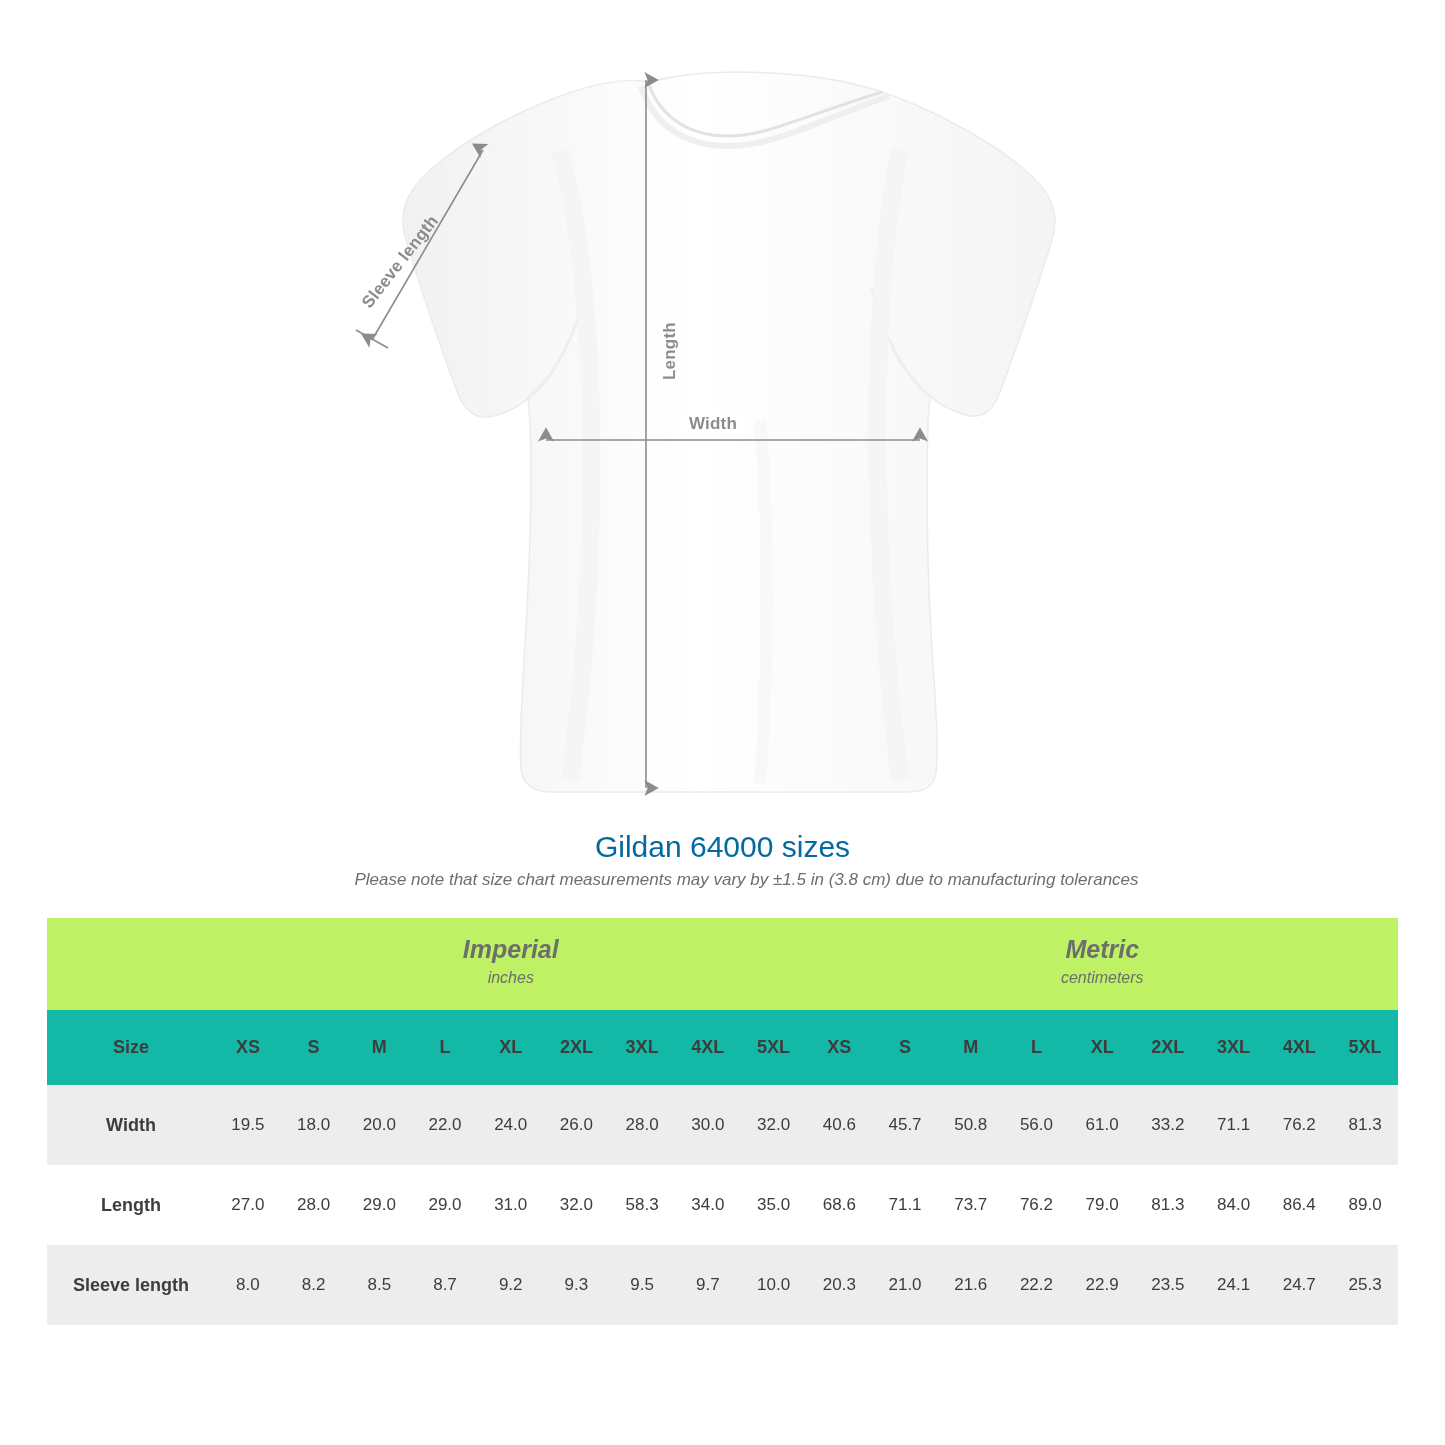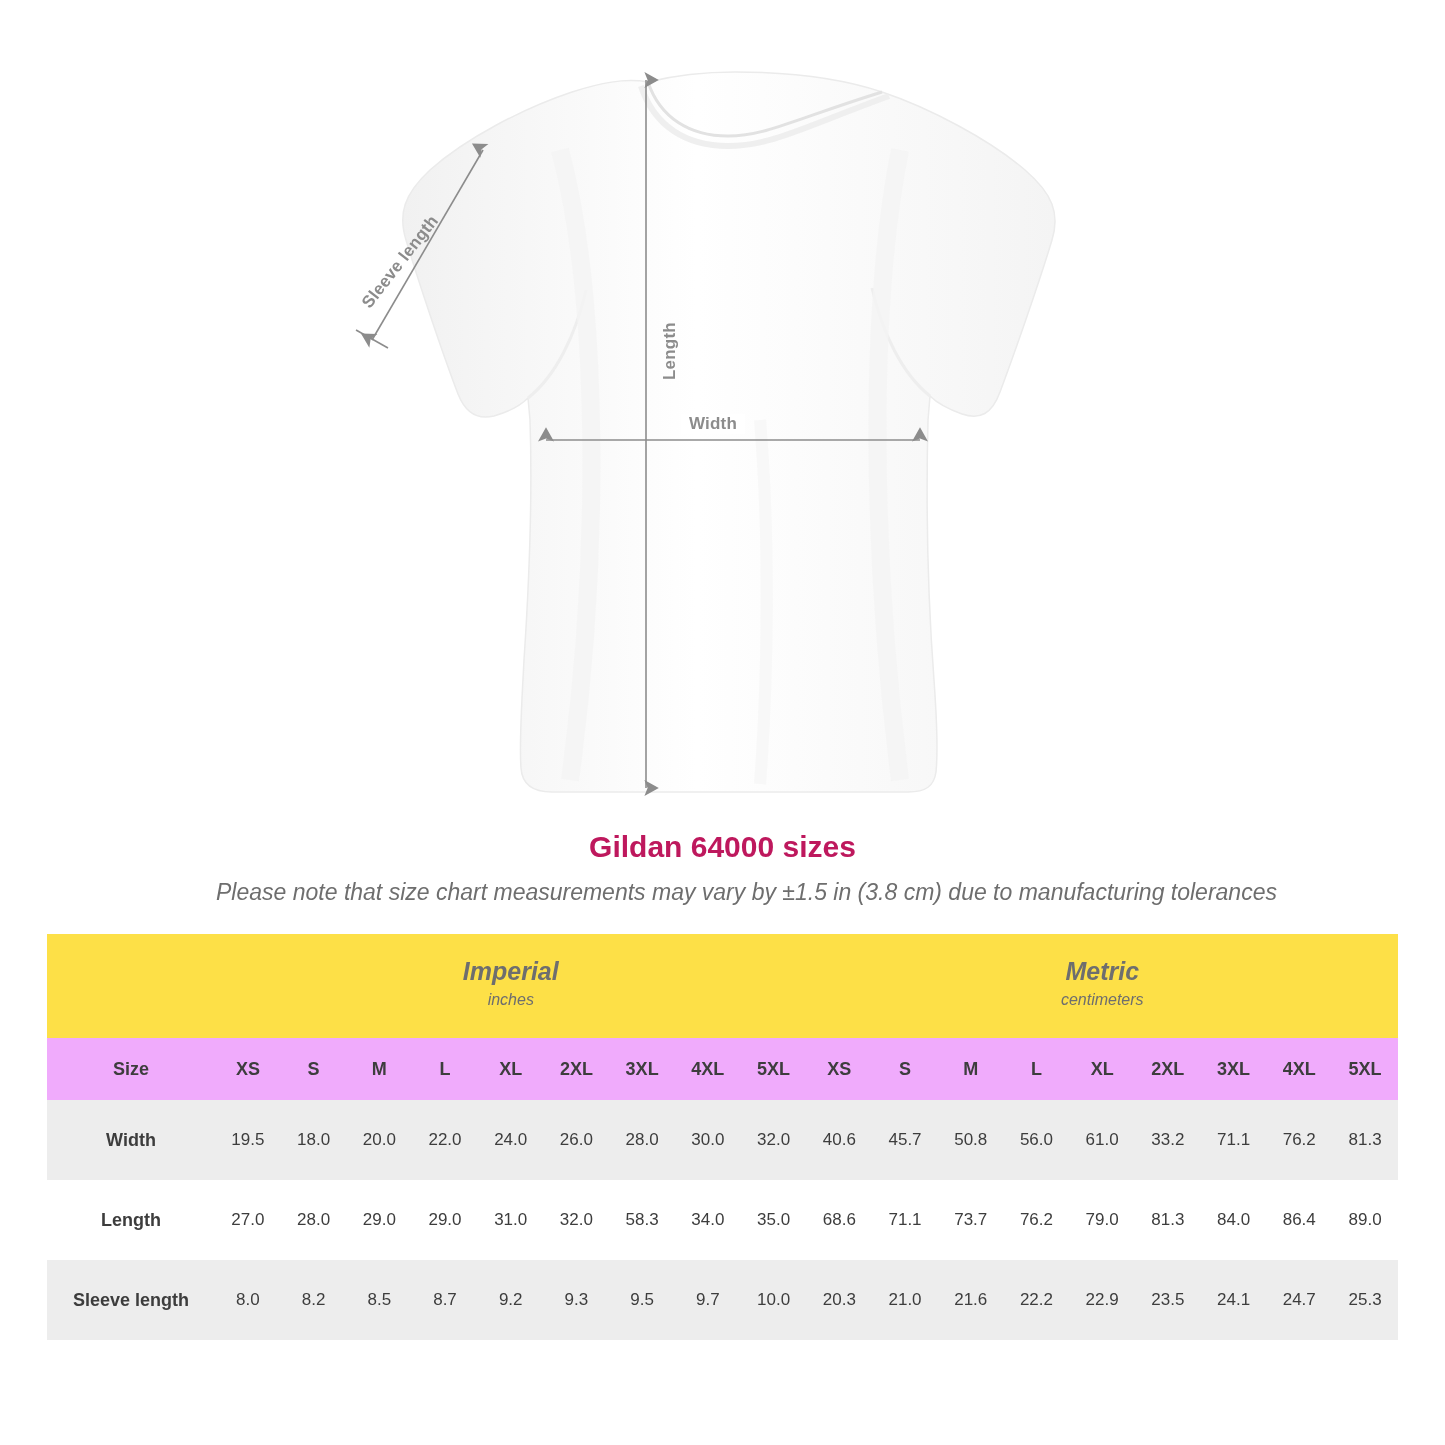--- a/index.html
+++ b/index.html
@@ -41,30 +41,30 @@
   }
   .dim-label.sleeve {
     transform: rotate(-52deg);
     transform-origin: left top;
   }
 
   
   .chart-title {
     text-align: center;
     font-size: 30px;
-    font-weight: bold;
-    color: #be185d;
+    font-weight: normal;
+    color: #0369a1;
     margin: 10px 0 0 0;
   }
   .chart-note {
     text-align: center;
-    font-size: 23px;
+    font-size: 17px;
     font-style: italic;
     color: #6e6e6e;
-    margin: 15px 0 0 0;
+    margin: 6px 0 0 0;
     padding-left: 48px;
   }
 
   
   .table-wrap {
     margin: 28px 47px 0 47px;
   }
   table.size-table {
     border-collapse: collapse;
     width: 1351px;
@@ -72,40 +72,40 @@
   }
   table.size-table td, table.size-table th {
     text-align: center;
     vertical-align: middle;
     font-size: 17px;
     font-weight: normal;
     color: #3d3d3d;
     padding: 0;
   }
   .unit-head-row td {
-    height: 104px;
-    background: #fde047;
+    height: 92px;
+    background: #bef264;
   }
   .unit-name {
     font-size: 25px;
     font-style: italic;
     font-weight: bold;
     color: #6e6e6e;
     line-height: 1.15;
   }
   .unit-sub {
     font-size: 16px;
     font-style: italic;
     color: #6e6e6e;
     line-height: 1.8;
     text-align: center;
   }
   .head-row td {
-    height: 62px;
-    background: #f0abfc;
+    height: 75px;
+    background: #14b8a6;
   }
   .head-row td.rowlabel,
   .body-row td.rowlabel {
     font-weight: bold;
     color: #3d3d3d;
     font-size: 18px;
   }
   .head-row td.sizecell {
     font-weight: bold;
     font-size: 18px;

